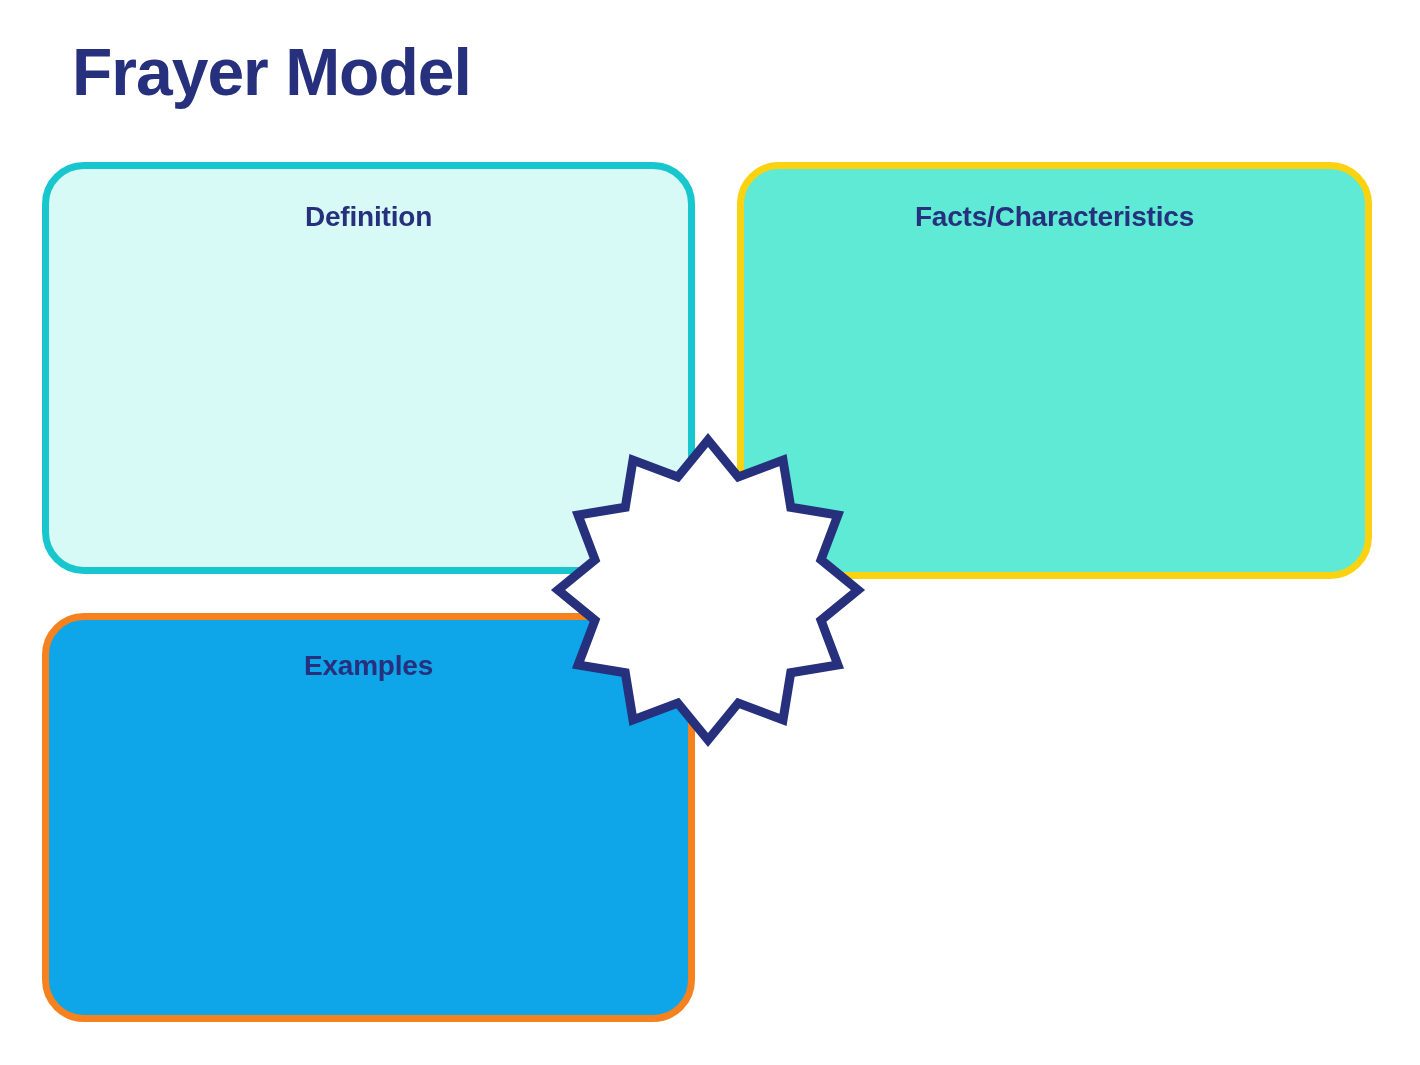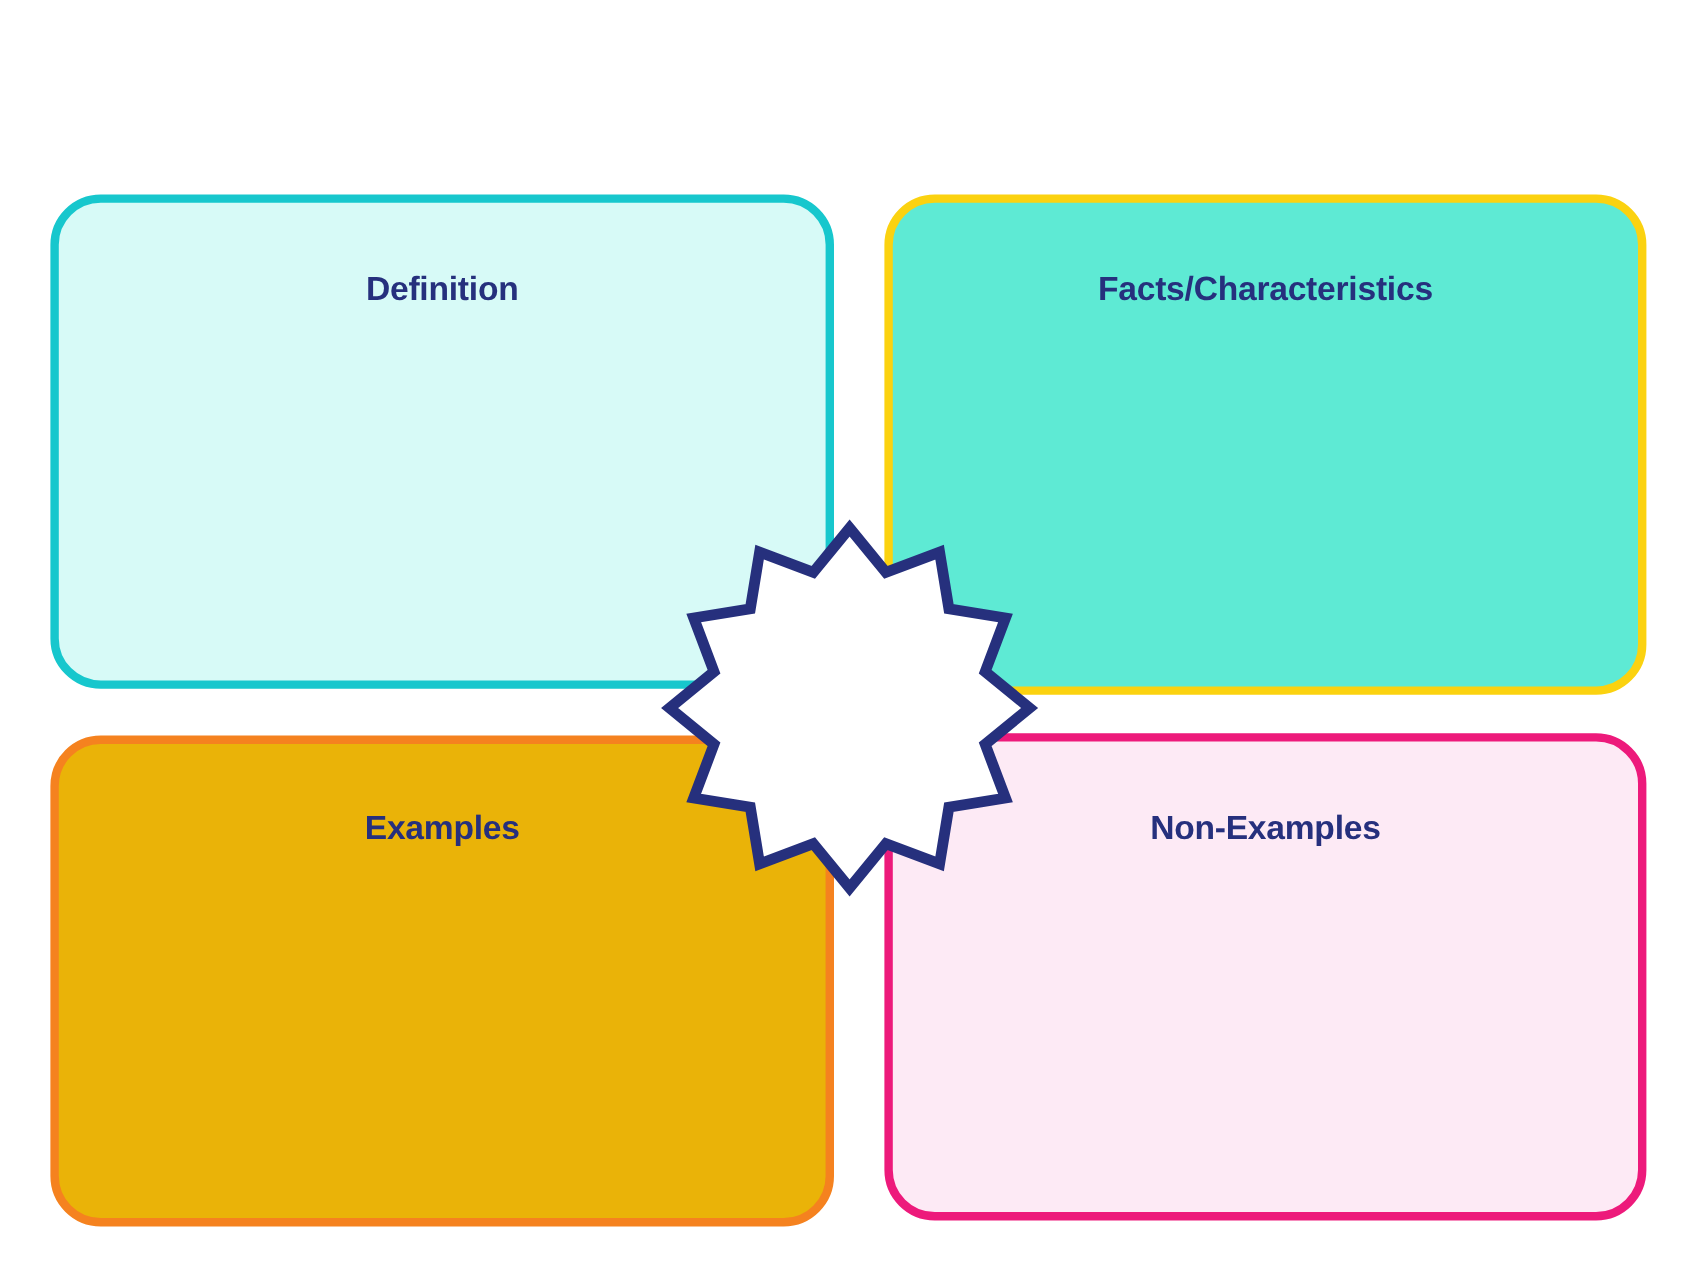--- a/index.html
+++ b/index.html
@@ -43,21 +43,20 @@
 
   .quad-label {
     position: absolute;
     left: 0;
     right: 0;
     text-align: center;
     font-size: 28px;
     font-weight: bold;
     letter-spacing: -0.2px;
     white-space: nowrap;
-    margin-top: 24px;
   }
 
   #quad-definition {
     left: 42px;
     top: 162px;
     width: 653px;
     height: 412px;
   }
   #quad-facts {
     left: 737px;
@@ -97,36 +96,34 @@
     width: 100%;
     height: 100%;
     overflow: visible;
   }
 </style>
 </head>
 <body>
 
 <div id="canvas" style="background: rgb(255, 255, 255);">
 
+  <div id="page-title" style="color: rgb(38, 48, 125);">Frayer Model</div>
 
   <div class="quad" id="quad-definition" style="border-color: rgb(23, 199, 205); background: rgb(215, 250, 247);">
     <div class="quad-label" id="label-definition" style="color: rgb(38, 48, 125);">Definition</div>
   </div>
 
   <div class="quad" id="quad-facts" style="border-color: rgb(251, 210, 16); background: #5eead4;">
     <div class="quad-label" id="label-facts" style="color: rgb(38, 48, 125);">Facts/Characteristics</div>
   </div>
 
-  <div class="quad" id="quad-examples" style="border-color: rgb(245, 130, 31); background: #eab308;">
+  <div class="quad" id="quad-examples" style="border-color: rgb(245, 130, 31); background: #0ea5e9;">
     <div class="quad-label" id="label-examples" style="color: rgb(38, 48, 125);">Examples</div>
   </div>
 
-  <div class="quad" id="quad-nonexamples" style="border-color: rgb(237, 26, 123); background: rgb(253, 234, 245);">
-    <div class="quad-label" id="label-nonexamples" style="color: rgb(38, 48, 125);">Non-Examples</div>
-  </div>
 
   <div id="center-burst">
     <svg viewBox="0 0 320 320" xmlns="http://www.w3.org/2000/svg">
       <polygon id="burst-poly" points="160.00,10.00 190.28,46.99 235.00,30.10 242.73,77.27 289.90,85.00 273.01,129.72 310.00,160.00 273.01,190.28 289.90,235.00 242.73,242.73 235.00,289.90 190.28,273.01 160.00,310.00 129.72,273.01 85.00,289.90 77.27,242.73 30.10,235.00 46.99,190.28 10.00,160.00 46.99,129.72 30.10,85.00 77.27,77.27 85.00,30.10 129.72,46.99" fill="#FFFFFF" stroke="#26307D" stroke-width="9" stroke-linejoin="miter"></polygon>
     </svg>
   </div>
 
 </div>
 
 </body></html>

